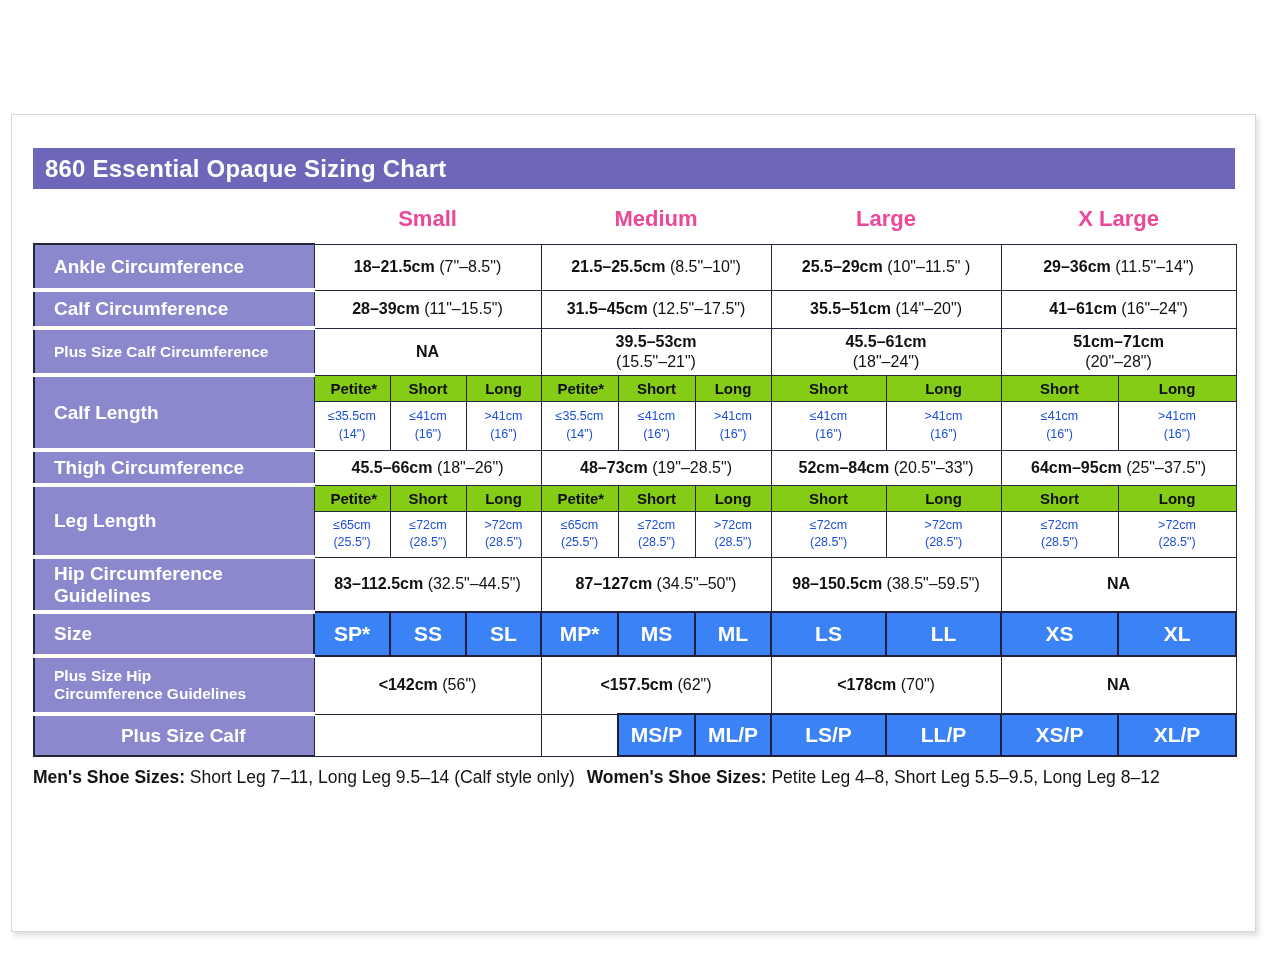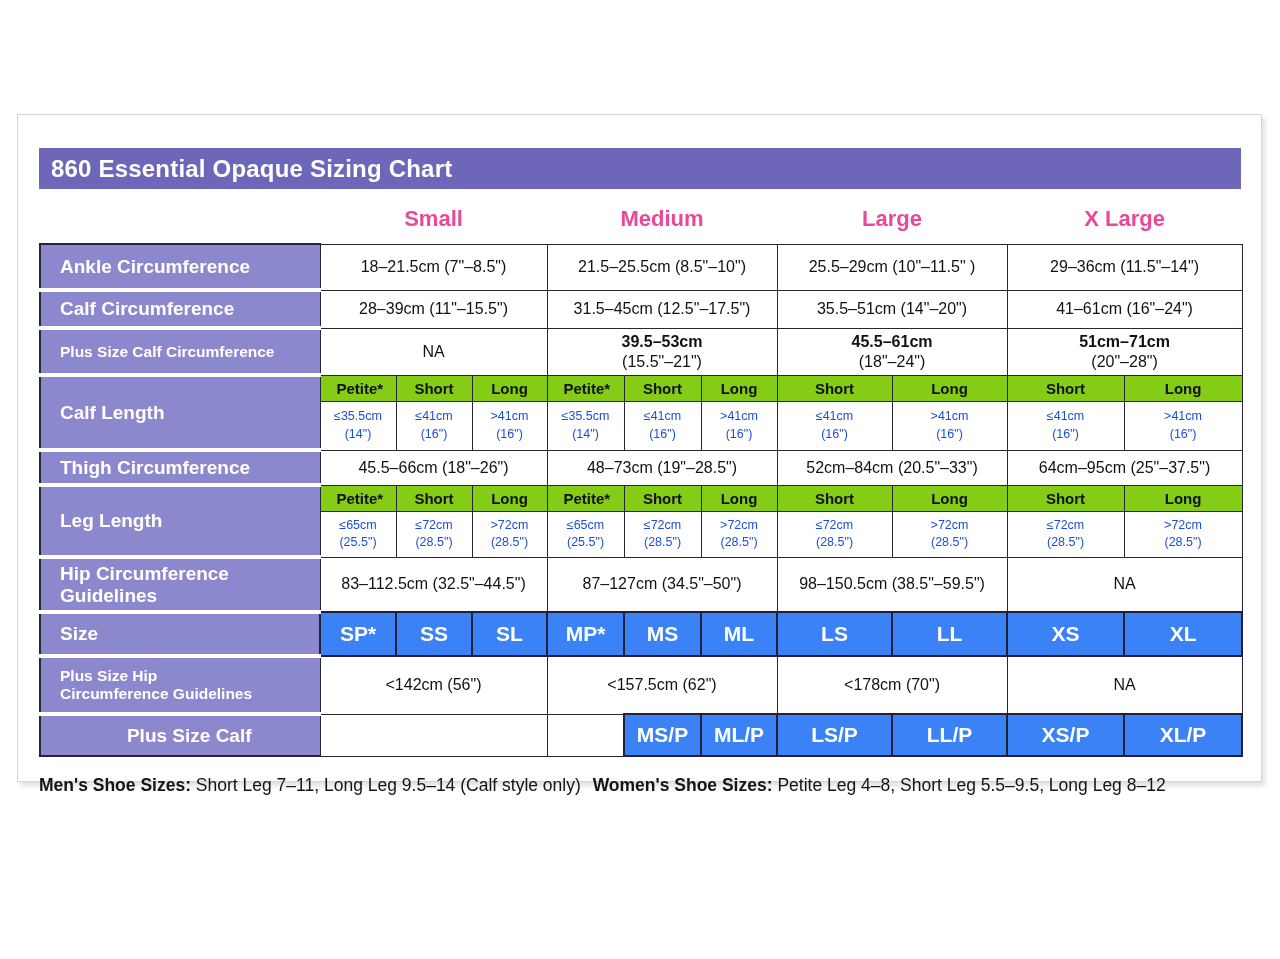--- a/index.html
+++ b/index.html
@@ -1,48 +1,48 @@
 <!DOCTYPE html>
 <html><head>
 <meta charset="utf-8">
 <style>
   html,body{margin:0;padding:0;background:#ffffff;font-family:"Liberation Sans",sans-serif;}
   .page{position:relative;width:1280px;height:959px;background:#fff;}
-  .card{position:absolute;left:17px;top:114px;width:1245px;height:668px;background:#fff;
+  .card{position:absolute;left:11px;top:114px;width:1245px;height:818px;background:#fff;
         border:1px solid #d6d6d6;box-shadow:3px 4px 5px rgba(0,0,0,0.12);
         box-sizing:border-box;padding:33px 20px 0 21px;}
   .title-bar{width:1202px;height:41px;background:#6e67b9;color:#fff;font-weight:bold;
         font-size:24px;line-height:41px;padding-left:12px;box-sizing:border-box;letter-spacing:.2px;}
   table.chart{border-collapse:collapse;width:1202px;margin-top:9px;table-layout:fixed;}
   td,th{box-sizing:border-box;}
   .corner,.colhead{border:none;background:transparent;}
   .colhead{font-size:22px;font-weight:bold;color:#ec4899;text-align:center;padding:6px 0 10px 0;}
   .rowlabel{background:#8c88cd;color:#fff;font-weight:bold;text-align:left;padding-left:19px;
         font-size:19px;border-top:4px solid #fff;border-bottom:4px solid #fff;
         border-left:2px solid #26263a;border-right:1px solid #26263a;line-height:1.15;}
   .rowlabel.sm{font-size:15.5px;margin-left:48px;}
   tr.first-row .rowlabel{border-top:2px solid #26263a;}
   tr.last-row .rowlabel{border-bottom:2px solid #26263a;text-align:center;}
   .val{border:1px solid #26263a;background:#fff;color:#111;text-align:center;
         font-size:16px;font-weight:normal;padding:2px 0;}
-  .val b{font-weight:normal;}
+  .val b{font-weight:bold;}
   .val .l1{font-weight:bold;line-height:1.25;}
   .val .l2{font-weight:normal;line-height:1.25;}
   .sub{background:#84cc16;border:1px solid #26263a;color:#111;font-weight:bold;
         font-size:15px;text-align:center;padding:2px 16px;}
   .subval{border:1px solid #26263a;background:#fff;color:#1d4ed8;text-align:center;
         font-size:12.5px;line-height:1.4;padding:3px 0;}
   .sizecell{background:#3b82f6;color:#fff;font-weight:bold;font-size:21px;text-align:center;
         border:2px solid #20203a;}
   .empty{border:1px solid #26263a;background:#fff;}
   tr.r-head{height:46px;} tr.r-ankle{height:46px;} tr.r-calf{height:38px;}
   tr.r-pcc{height:47px;} tr.r-sub{height:26px;} tr.r-cval{height:49px;}
   tr.r-thigh{height:35px;} tr.r-lval{height:46px;} tr.r-hip{height:55px;}
   tr.r-size{height:44px;} tr.r-phip{height:58px;} tr.r-pcalf{height:42px;}
-  .footer{margin-top:16px;width:1202px;font-size:17.5px;color:#141414;line-height:1.45;}
+  .footer{margin-top:8px;width:1202px;font-size:17.5px;color:#141414;line-height:1.45;}
   .footer b{font-weight:bold;}
   .footer .gap{margin-left:7px;}
 </style>
 </head>
 <body>
 
 <div class="page">
   <div class="card">
 
     <div class="title-bar">

